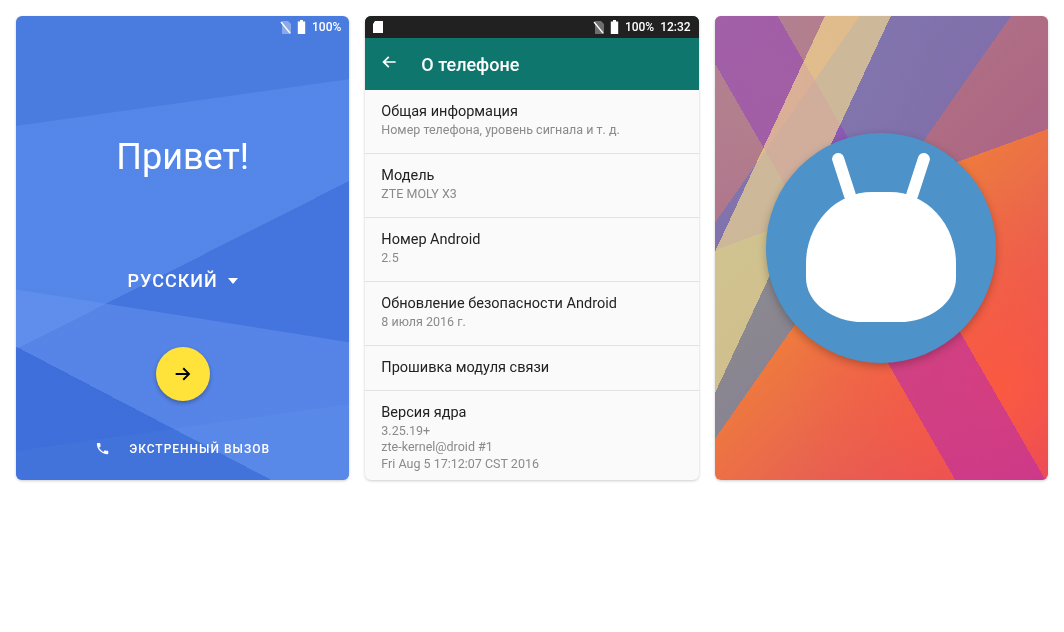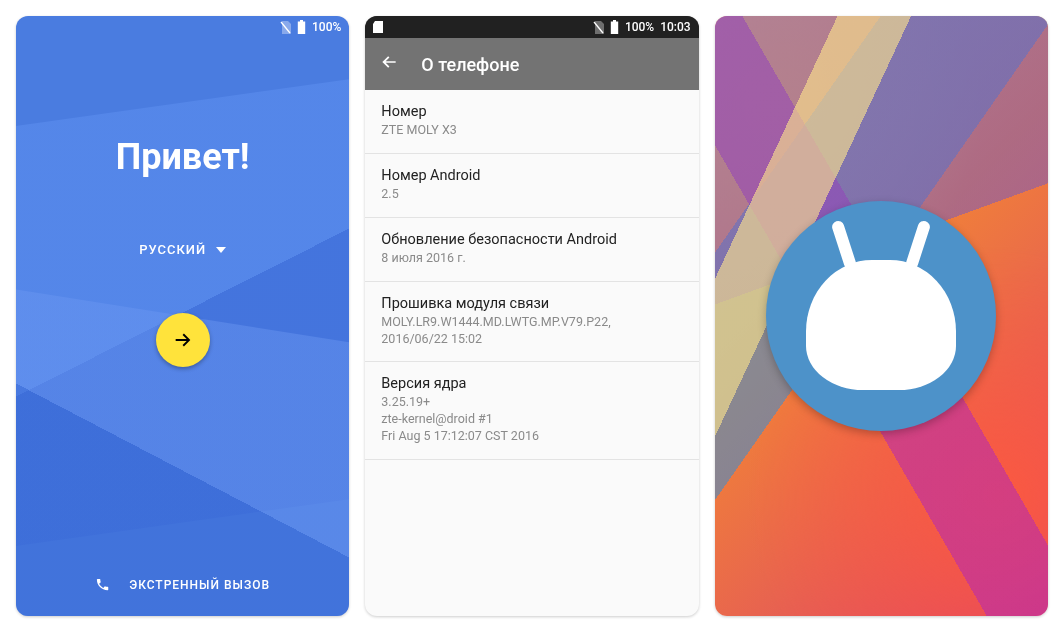--- a/index.html
+++ b/index.html
@@ -1,40 +1,40 @@
 <!DOCTYPE html>
 <html><head>
 <meta charset="utf-8">
 <style>
   * { margin:0; padding:0; box-sizing:border-box; font-family: Roboto, "Segoe UI", Arial, sans-serif; }
   body { width:1064px; height:632px; background:#fff; display:flex; gap:16px; padding:16px; }
-  .phone { flex:1; height:600px; position:relative; overflow:hidden; border-radius:12px; box-shadow:0 1px 3px rgba(0,0,0,.2); }
+  .phone { flex:1; height:464px; position:relative; overflow:hidden; border-radius:6px; box-shadow:0 1px 3px rgba(0,0,0,.2); }
 
   
   .status-bar { position:absolute; top:0; left:0; right:0; height:22px; display:flex; justify-content:flex-end; align-items:center; padding:0 8px; gap:6px; font-size:12px; font-weight:500; z-index:5; }
   .status-bar.dark { color:#fff; }
   .status-bar .sim-icon, .status-bar .bat-icon { display:inline-flex; }
 
   
   .welcome { background:#4a7ce0; }
   .welcome .fold { position:absolute; left:0; right:0; height:70%; top:110px;
     background:linear-gradient(160deg,#5d8ff0 0%, #5d8ff0 50%, #3f6edb 50%, #3f6edb 100%);
     transform:skewY(-8deg); transform-origin:top left; opacity:.55; }
   .welcome .fold2 { position:absolute; left:-10%; right:-10%; top:300px; height:60%;
     background:linear-gradient(200deg,#6b97f2 0%, #6b97f2 45%, #3768d5 45%);
     transform:skewY(9deg); opacity:.45; }
   .welcome-inner { position:absolute; inset:0; display:flex; flex-direction:column; align-items:center; color:#fff; }
-  .greet { margin-top:120px; font-size:36px; font-weight:700; }
-  .lang-row { margin-top:64px; font-size:13px; letter-spacing:1px; font-weight:500; display:flex; align-items:center; gap:10px; cursor:pointer; }
+  .greet { margin-top:120px; font-size:36px; font-weight:400; }
+  .lang-row { margin-top:92px; font-size:18px; letter-spacing:1px; font-weight:500; display:flex; align-items:center; gap:10px; cursor:pointer; }
   .go-btn { margin-top:56px; width:54px; height:54px; border-radius:50%; background:#ffe33b; display:flex; align-items:center; justify-content:center; box-shadow:0 2px 4px rgba(0,0,0,.3); cursor:pointer; }
   .emergency { position:absolute; bottom:24px; display:flex; align-items:center; gap:19px; font-size:12px; letter-spacing:1px; font-weight:500; cursor:pointer; }
 
   
   .about { background:#fafafa; display:flex; flex-direction:column; }
-  .about-header { background:#737373; color:#fff; height:74px; padding-top:22px; display:flex; align-items:center; gap:22px; padding-left:14px; }
+  .about-header { background:#0f766e; color:#fff; height:74px; padding-top:22px; display:flex; align-items:center; gap:22px; padding-left:14px; }
   .about-title { font-size:18px; font-weight:500; }
   .about-list { flex:1; overflow:hidden; }
   .about-item { padding:13px 16px 14px; border-bottom:1px solid #e3e3e3; }
   .about-item .t { font-size:14.5px; color:#222; }
   .about-item .s { font-size:12.5px; color:#8a8a8a; margin-top:2px; line-height:1.35; white-space:pre-line; }
 
   
   .mm { background:
      radial-gradient(circle at 20% 15%, rgba(255,180,80,.8) 0%, rgba(255,180,80,0) 35%),
      radial-gradient(circle at 85% 80%, rgba(255,90,60,.85) 0%, rgba(255,90,60,0) 45%),
@@ -112,47 +112,49 @@
           <path fill="#fff" d="M2 0h6l3 3v10H2z" opacity=".35"></path>
           <path stroke="#fff" stroke-width="1.3" d="M1 1l9 11"></path>
         </svg>
     </span>
     <span class="bat-icon">
       <svg width="9" height="14" viewBox="0 0 9 14">
           <path fill="#fff" d="M3 0h3v1.5h2.2v12.5H.8V1.5H3z"></path>
         </svg>
     </span>
     <span>100%</span>
-    <span>10:03</span>
+    <span>12:32</span>
   </div>
   <div class="about-header">
     <span class="back-btn">
       <svg width="20" height="20" viewBox="0 0 24 24">
           <path fill="#fff" d="M20 11H8l4.5-4.5L11 5l-7 7 7 7 1.5-1.5L8 13h12z"></path>
         </svg>
     </span>
     <span class="about-title">О телефоне</span>
   </div>
   <div class="about-list" id="about-list">
       <div class="about-item">
-        <div class="t">Номер</div>
+        <div class="t">Общая информация</div>
+        <div class="s">Номер телефона, уровень сигнала и т. д.</div>
+      </div>
+      <div class="about-item">
+        <div class="t">Модель</div>
         <div class="s">ZTE MOLY X3</div>
       </div>
       <div class="about-item">
         <div class="t">Номер Android</div>
         <div class="s">2.5</div>
       </div>
       <div class="about-item">
         <div class="t">Обновление безопасности Android</div>
         <div class="s">8 июля 2016 г.</div>
       </div>
       <div class="about-item">
         <div class="t">Прошивка модуля связи</div>
-        <div class="s">MOLY.LR9.W1444.MD.LWTG.MP.V79.P22,
-2016/06/22 15:02</div>
       </div>
       <div class="about-item">
         <div class="t">Версия ядра</div>
         <div class="s">3.25.19+
 zte-kernel@droid #1
 Fri Aug 5 17:12:07 CST 2016</div>
       </div>
     </div>
 </div>
 

